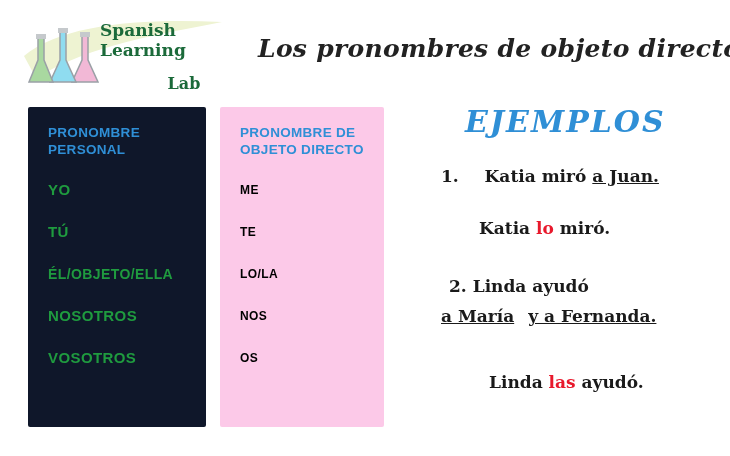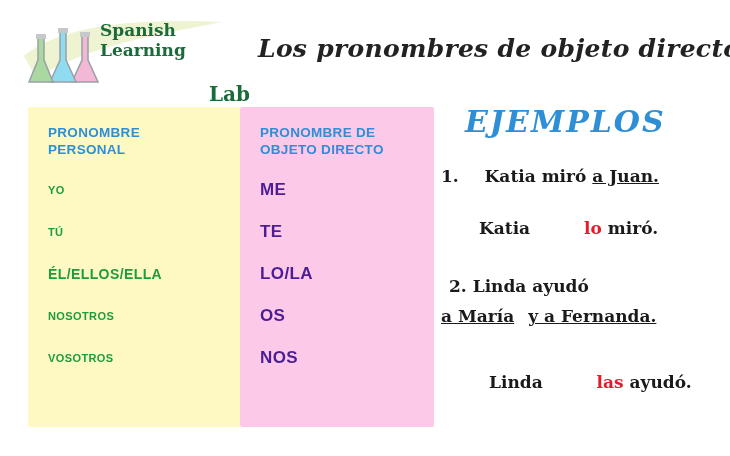--- a/index.html
+++ b/index.html
@@ -53,24 +53,24 @@
     width: 150px;
     color: #1b6a3a;
     font-family: "DejaVu Serif", serif;
     font-weight: bold;
     font-size: 17px;
     letter-spacing: 0px;
     line-height: 20px;
   }
   .logo-text .lab {
     display: block;
-    text-align: right;
-    margin-top: 24px;
+    text-align: center;
+    margin-top: 14px;
     margin-left: 18px;
-    font-size: 20px;
+    font-size: 16px;
   }
 
   .title {
     position: absolute;
     left: 258px;
     top: 26px;
     width: 450px;
     color: #222222;
     font-family: "DejaVu Serif", serif;
     font-style: italic;
@@ -82,28 +82,28 @@
 
   
   .col {
     position: absolute;
     top: 107px;
     border-radius: 2px;
   }
 
   .col-green {
     left: 28px;
-    width: 212px;
+    width: 178px;
     height: 320px;
-    background: #fef9c3;
+    background: #0f172a;
   }
 
   .col-pink {
-    left: 240px;
-    width: 194px;
+    left: 220px;
+    width: 164px;
     height: 320px;
     background: #fcc9e8;
   }
 
   .col-head {
     position: absolute;
     left: 20px;
     top: 17px;
     width: 152px;
     font-weight: bold;
@@ -123,28 +123,28 @@
 
   .col-item {
     font-weight: bold;
     letter-spacing: 0.4px;
     height: 42px;
     line-height: 42px;
     white-space: nowrap;
   }
   .col-green .col-item {
     color: #1f9b3f;
-    font-size: 11px;
+    font-size: 15px;
   }
   .col-green .col-item.small {
     font-size: 14px;
   }
   .col-pink .col-item {
-    color: #4c1d95;
-    font-size: 17px;
+    color: #000000;
+    font-size: 12px;
   }
 
   
   .examples {
     position: absolute;
     left: 437px;
     top: 104px;
     width: 290px;
     height: 330px;
   }
@@ -170,21 +170,21 @@
     white-space: nowrap;
   }
 
   .ex-1      { left: 4px;  top: 62px; }
   .ex-1b     { left: 42px; top: 114px; }
   .ex-2      { left: 12px;  top: 172px; }
   .ex-2b     { left: 4px;  top: 202px; }
   .ex-2c     { left: 52px; top: 268px; }
 
   .u { text-decoration: underline; }
-  .hl { color: #e8192c; margin-left: 48px; }
+  .hl { color: #e8192c; }
 
   .sep {
     display: inline-block;
     width: 14px;
   }
 </style>
 </head>
 <body>
 
 <div class="page">
@@ -208,34 +208,34 @@
     </div>
 
     <div class="title">Los pronombres de objeto directo</div>
   </div>
 
   <div class="col col-green">
     <div class="col-head">PRONOMBRE PERSONAL</div>
     <div class="col-list">
       <div class="col-item">YO</div>
       <div class="col-item">TÚ</div>
-      <div class="col-item small">ÉL/ELLOS/ELLA</div>
+      <div class="col-item small">ÉL/OBJETO/ELLA</div>
       <div class="col-item">NOSOTROS</div>
       <div class="col-item">VOSOTROS</div>
     </div>
   </div>
 
   <div class="col col-pink">
     <div class="col-head">PRONOMBRE DE OBJETO DIRECTO</div>
     <div class="col-list">
       <div class="col-item">ME</div>
       <div class="col-item">TE</div>
       <div class="col-item">LO/LA</div>
+      <div class="col-item">NOS</div>
       <div class="col-item">OS</div>
-      <div class="col-item">NOS</div>
     </div>
   </div>
 
   <div class="examples">
     <div class="ex-title">EJEMPLOS</div>
 
     <div class="ex-line ex-1">
       <span>1.</span>
       <span class="sep"></span>
       <span>Katia miró </span><span class="u">a Juan.</span>

